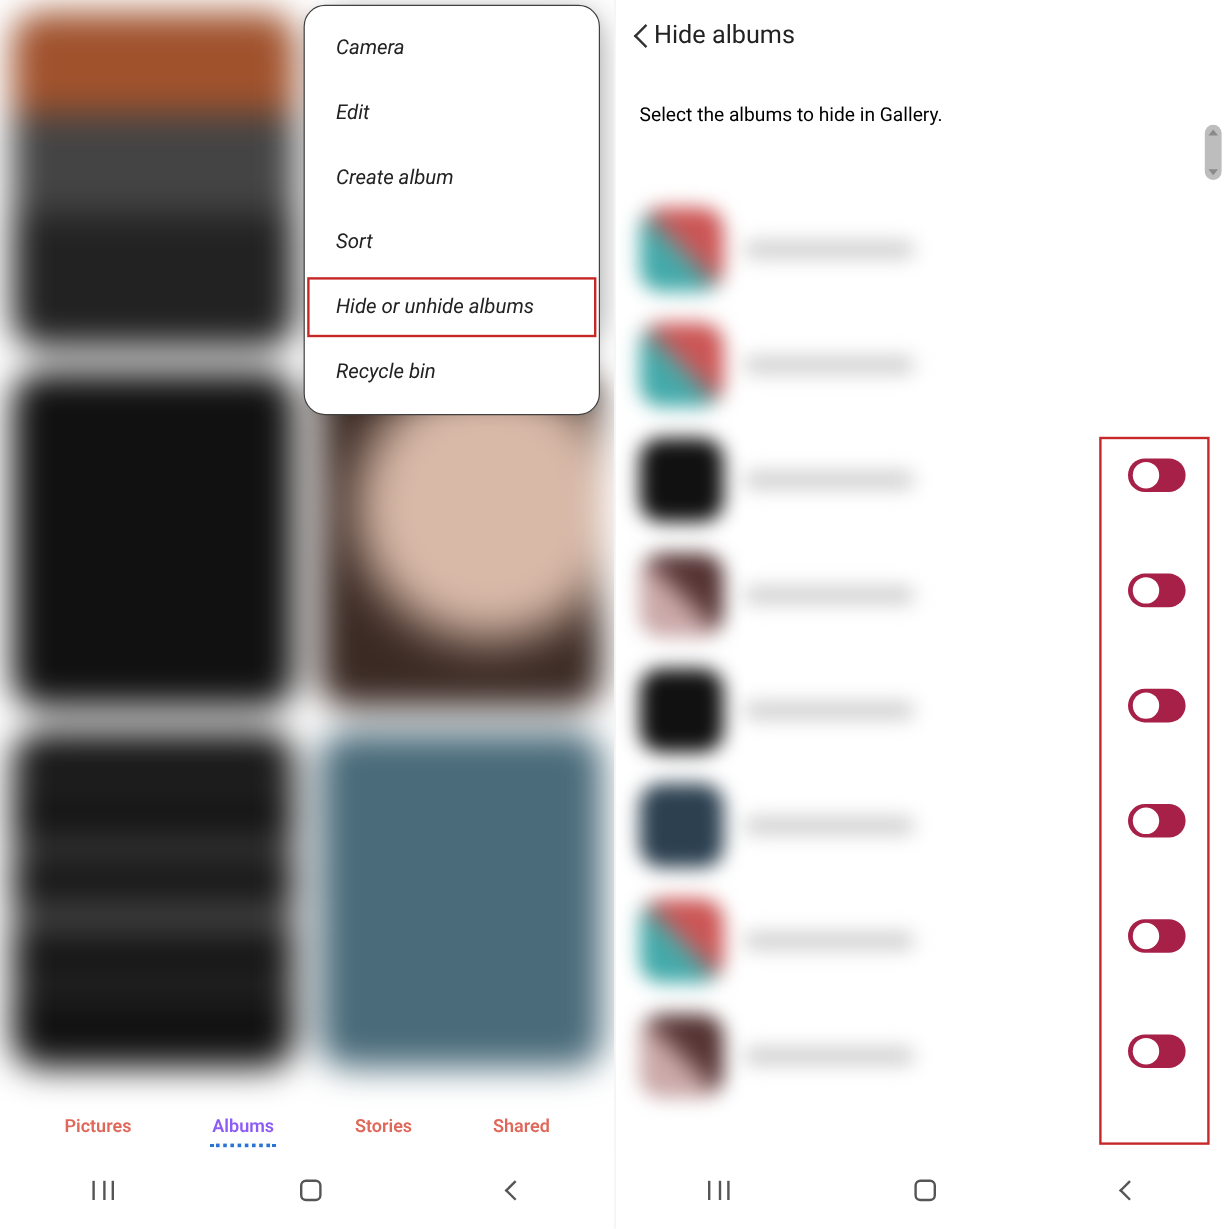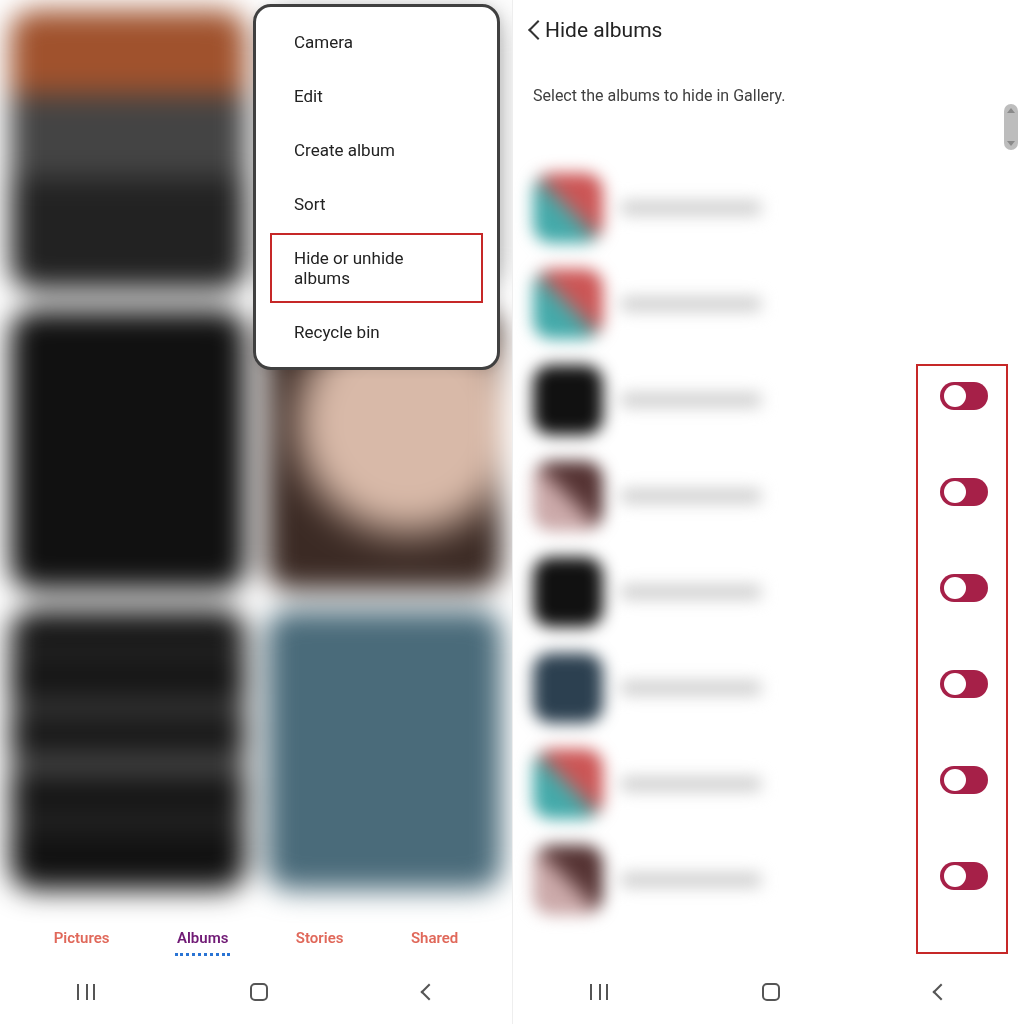--- a/index.html
+++ b/index.html
@@ -24,25 +24,26 @@
   .thumb.c { background: radial-gradient(circle at 60% 40%, #d8b9a8 0 40%, #3b2a24 60%); }
   .thumb.d { background: linear-gradient(#111 10%, #222 10% 20%, #111 20% 30%, #333 30% 40%, #111 40% 50%, #444 50% 60%, #111 60% 70%, #222 70% 80%, #111 80%); }
   .thumb.e { background: #b0b0b0; }
   .thumb.f { background: #4a6b7a; }
 
   .popup-menu {
     position: absolute;
     top: 4px; left: 253px;
     width: 247px;
     background: #fff;
-    border: 3px solid #404040;
+    border: 1px solid #404040;
     border-radius: 18px;
     box-shadow: 0 2px 10px rgba(0,0,0,0.07);
-    padding: 8px 12px;
+    padding: 8px 0;
     z-index: 20;
+    font-style: italic;
   }
   .menu-item {
     padding: 17px 26px;
     font-size: 17px;
     color: #222;
   }
   .menu-item[data-highlight="true"] {
     outline: 2px solid #c62828;
     outline-offset: -4px;
   }
@@ -54,39 +55,39 @@
     justify-content: space-around;
     padding: 0 20px;
     z-index: 5;
   }
   .tab {
     font-size: 15px;
     font-weight: 600;
     padding: 6px 2px;
   }
   .tab.inactive { color: #e0685a; }
-  .tab.active   { color: #701a75; border-bottom: 3px dotted #2a74d4; }
+  .tab.active   { color: #8b5cf6; border-bottom: 3px dotted #2a74d4; }
 
   
   .rp-header {
     display: flex; align-items: center;
     height: 60px; padding: 0 18px;
   }
   .back-chevron {
     width: 14px; height: 14px;
     border-left: 2.5px solid #333;
     border-bottom: 2.5px solid #333;
     transform: rotate(45deg);
   }
   .rp-title { font-size: 21px; color: #222; }
 
   .rp-desc {
     padding: 26px 20px 10px 20px;
     font-size: 16px;
-    color: #404040;
+    color: #000000;
   }
 
   .scroll-ind {
     position: absolute;
     right: 6px; top: 104px;
     width: 14px; height: 46px;
     background: #bdbdbd;
     border-radius: 8px;
   }
   .scroll-ind::before, .scroll-ind::after {

